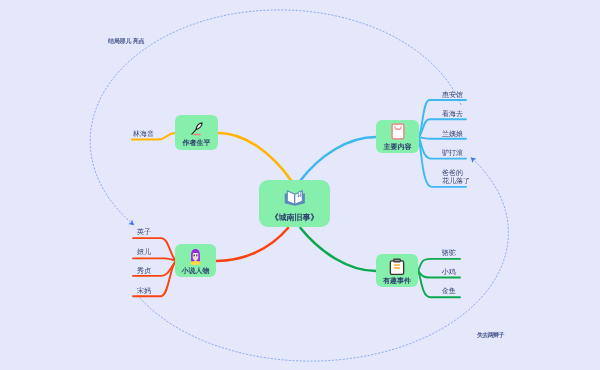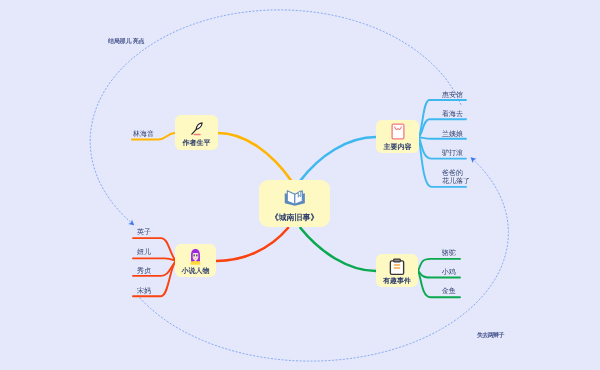--- a/index.html
+++ b/index.html
@@ -2,21 +2,21 @@
 <html><head>
 <meta charset="utf-8">
 <title>mindmap</title>
 <style>
   html,body{margin:0;padding:0;}
   body{width:600px;height:370px;overflow:hidden;background:#e5e8fa;
        font-family:"Liberation Sans","DejaVu Sans",sans-serif;
        -webkit-font-smoothing:antialiased;}
   #stage{position:relative;width:600px;height:370px;background:#e5e8fa;}
   svg.layer{position:absolute;left:0;top:0;width:600px;height:370px;}
-  .node{position:absolute;background:#fef9c3;border-radius:6px;}
+  .node{position:absolute;background:#86efac;border-radius:6px;}
   .node .ico{position:absolute;left:0;right:0;display:flex;justify-content:center;}
   .node .lbl{position:absolute;left:0;right:0;text-align:center;font-weight:bold;
              color:#2e3f6e;letter-spacing:0px;}
   .sublabel{position:absolute;color:#2e3f6e;white-space:nowrap;font-size:7px;line-height:8px;}
   .note{position:absolute;color:#40508a;white-space:nowrap;font-size:6px;font-weight:bold;line-height:6px;}
 </style>
 </head>
 <body>
 
 <div id="stage">

